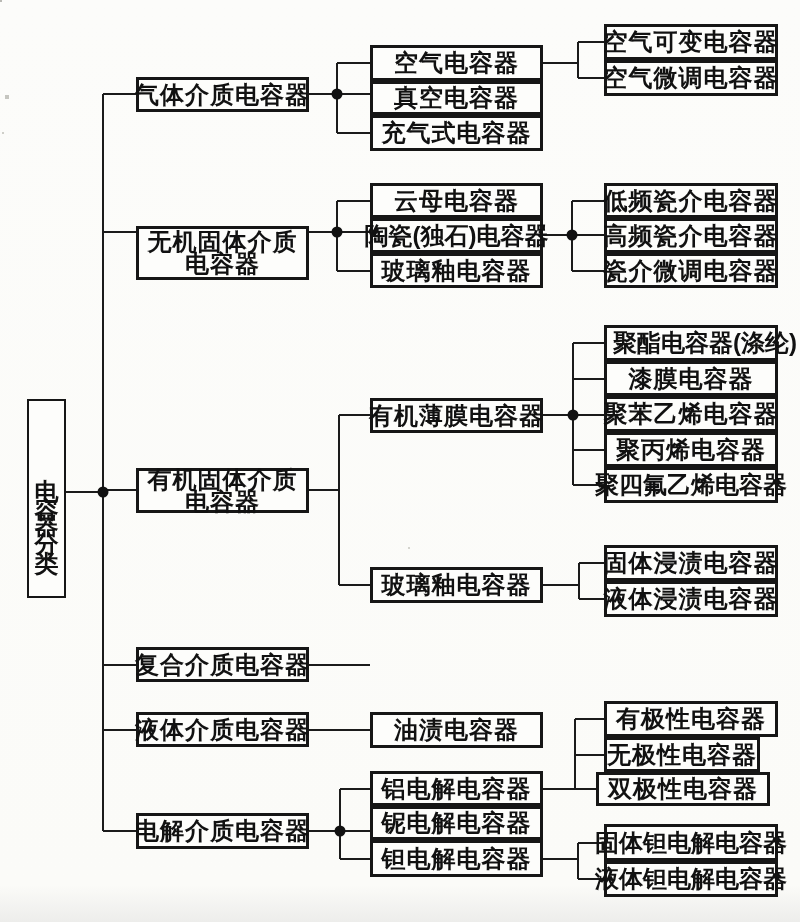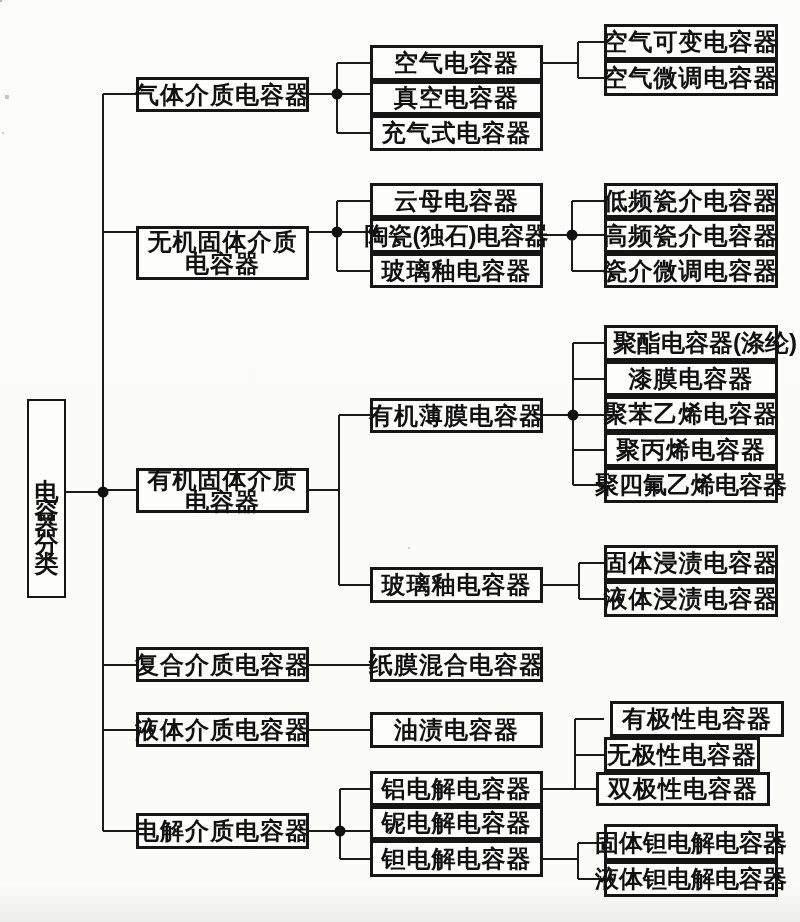--- a/index.html
+++ b/index.html
@@ -112,21 +112,20 @@
   <div class="box" style="left:370px;top:81px;width:173px;height:34px;">真空电容器</div>
   <div class="box" style="left:370px;top:115px;width:173px;height:36px;">充气式电容器</div>
 
   <div class="box" style="left:370px;top:183px;width:173px;height:35px;">云母电容器</div>
   <div class="box wide-text" style="left:370px;top:218px;width:173px;height:35px;">陶瓷(独石)电容器</div>
   <div class="box" style="left:370px;top:253px;width:173px;height:35px;">玻璃釉电容器</div>
 
   <div class="box" style="left:370px;top:398px;width:173px;height:35px;">有机薄膜电容器</div>
   <div class="box" style="left:370px;top:567px;width:173px;height:36px;">玻璃釉电容器</div>
 
-  <div class="box" style="left:370px;top:647px;width:173px;height:35px;">纸膜混合电容器</div>
   <div class="box" style="left:370px;top:712px;width:173px;height:36px;">油渍电容器</div>
 
   <div class="box" style="left:370px;top:771px;width:173px;height:35px;">铝电解电容器</div>
   <div class="box" style="left:370px;top:806px;width:173px;height:34px;">铌电解电容器</div>
   <div class="box" style="left:370px;top:840px;width:173px;height:37px;">钽电解电容器</div>
 
   <div class="box" style="left:604px;top:24px;width:174px;height:36px;">空气可变电容器</div>
   <div class="box" style="left:604px;top:60px;width:174px;height:36px;">空气微调电容器</div>
 
   <div class="box" style="left:604px;top:183px;width:174px;height:35px;">低频瓷介电容器</div>
@@ -135,19 +134,19 @@
 
   <div class="box wide-text" style="left:604px;top:325px;width:174px;height:36px;padding-left:28px;">聚酯电容器(涤纶)</div>
   <div class="box" style="left:604px;top:361px;width:174px;height:35px;">漆膜电容器</div>
   <div class="box" style="left:604px;top:396px;width:174px;height:36px;">聚苯乙烯电容器</div>
   <div class="box" style="left:604px;top:432px;width:174px;height:35px;">聚丙烯电容器</div>
   <div class="box wide-text" style="left:604px;top:467px;width:174px;height:36px;">聚四氟乙烯电容器</div>
 
   <div class="box" style="left:604px;top:545px;width:174px;height:36px;">固体浸渍电容器</div>
   <div class="box" style="left:604px;top:581px;width:174px;height:36px;">液体浸渍电容器</div>
 
-  <div class="box" style="left:604px;top:701px;width:174px;height:36px;margin-left:6px;">有极性电容器</div>
+  <div class="box" style="left:604px;top:701px;width:174px;height:36px;">有极性电容器</div>
   <div class="box" style="left:604px;top:737px;width:156px;height:35px;">无极性电容器</div>
   <div class="box" style="left:596px;top:772px;width:174px;height:34px;">双极性电容器</div>
 
   <div class="box wide-text" style="left:604px;top:824px;width:174px;height:37px;">固体钽电解电容器</div>
   <div class="box wide-text" style="left:604px;top:861px;width:174px;height:36px;">液体钽电解电容器</div>
 </div>
 
 </body></html>

